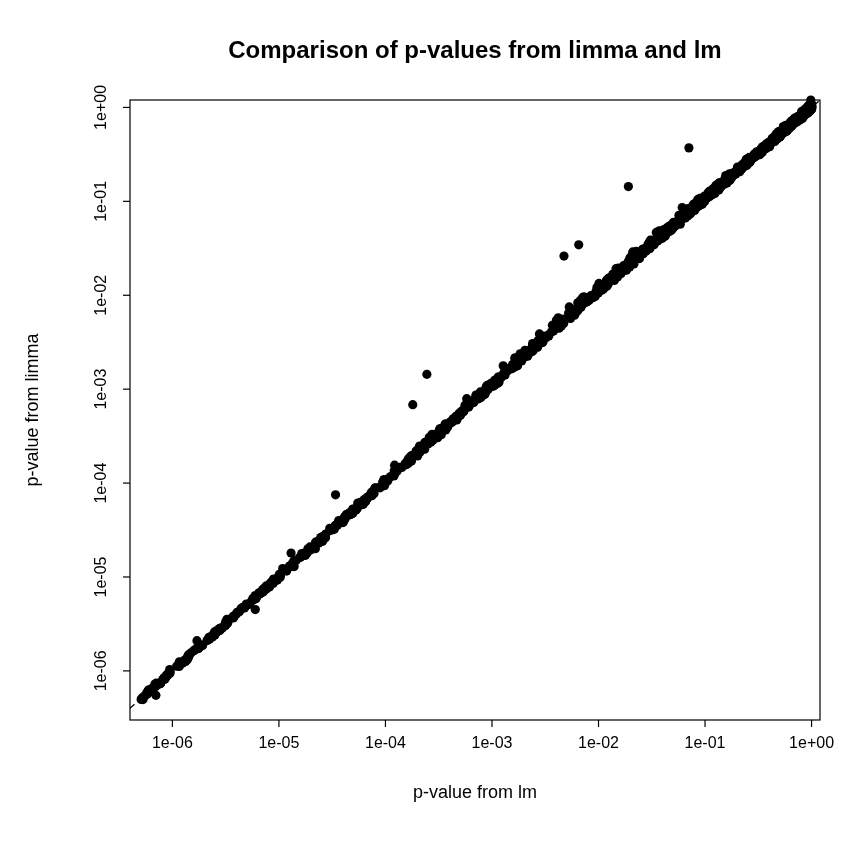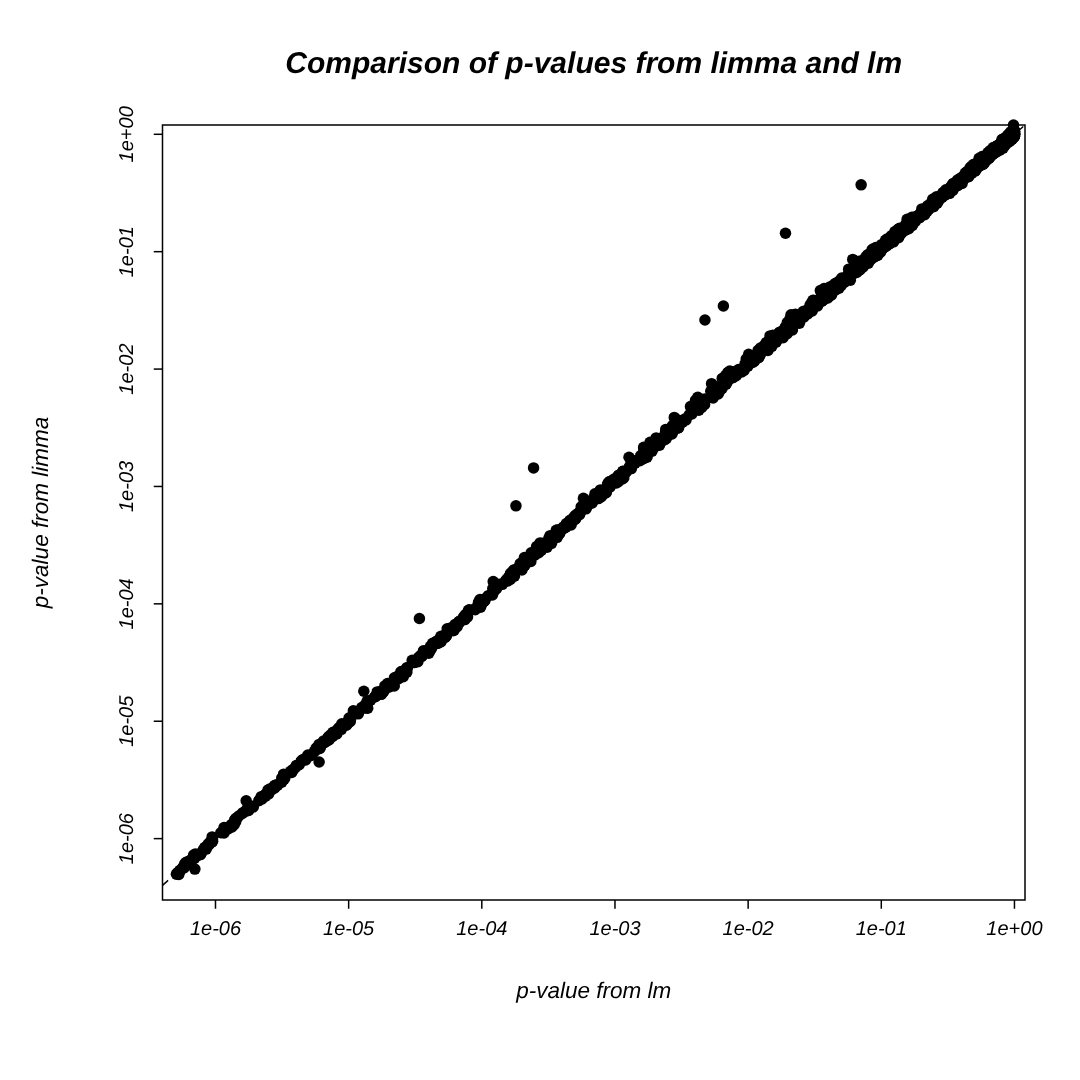--- a/index.html
+++ b/index.html
@@ -5,21 +5,20 @@
   html, body {
     margin: 0;
     padding: 0;
     background: #ffffff;
     font-family: Arial, Helvetica, sans-serif;
   }
   .chart-wrap {
     position: relative;
     width: 864px;
     height: 864px;
-    font-style: italic;
   }
   svg { display: block; }
   .title {
     font-weight: bold;
     font-size: 24px;
     text-anchor: middle;
   }
   .axis-label {
     font-size: 18px;
     text-anchor: middle;

